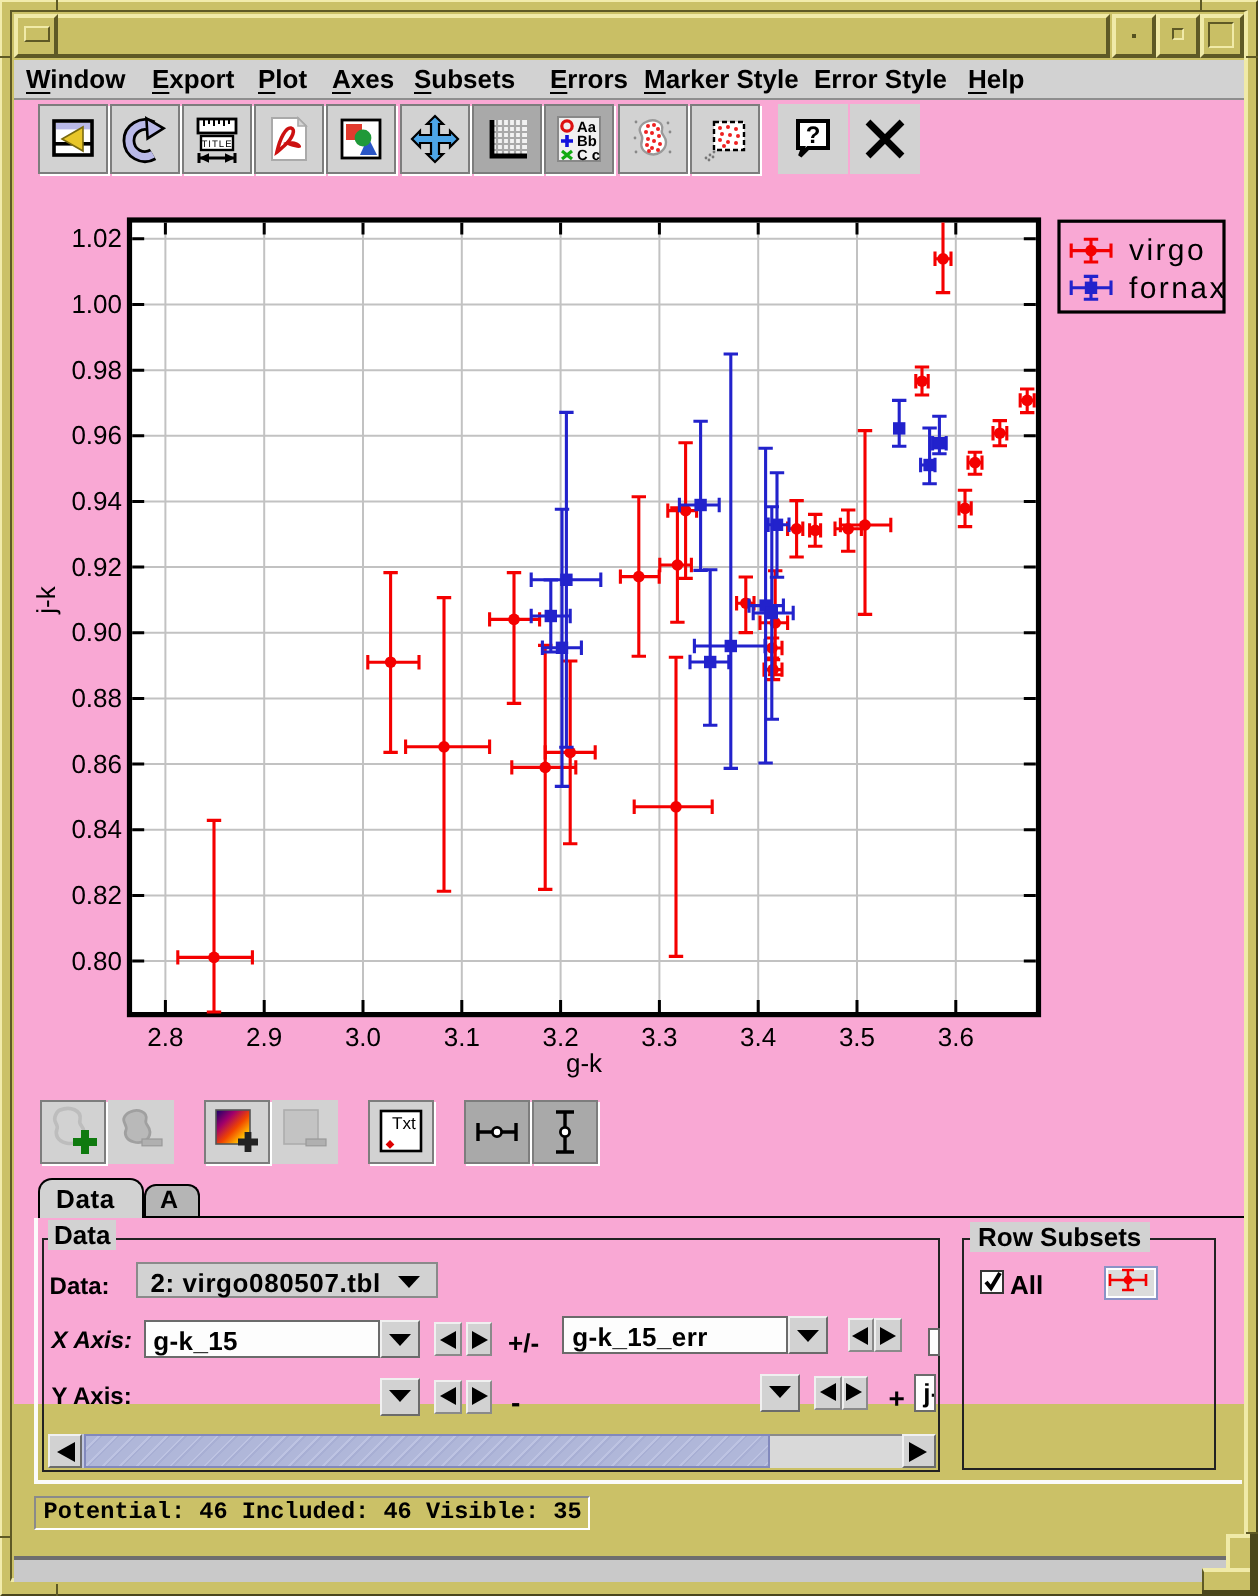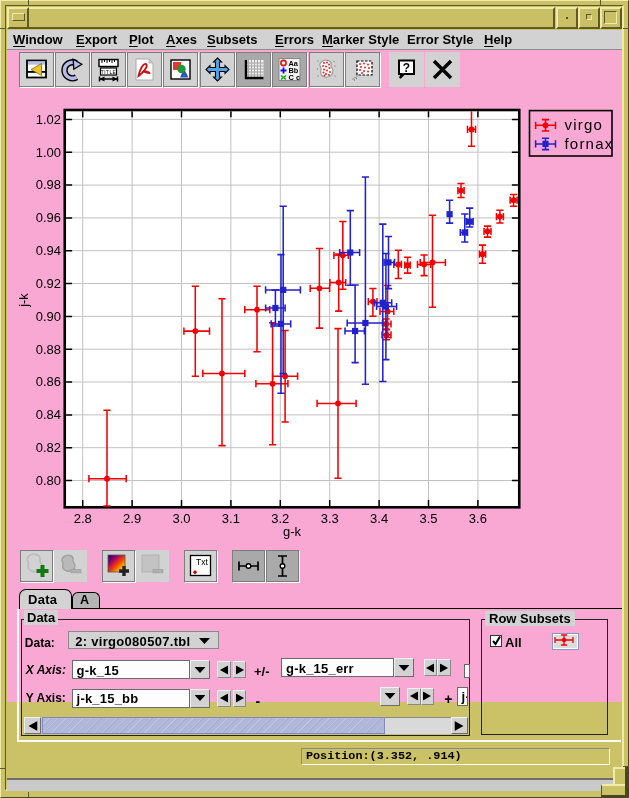--- a/index.html
+++ b/index.html
@@ -428,23 +428,20 @@
           <polygon points="8,0 8,9 0,4.5" fill="#000"></polygon>
         </svg>
       </div>
     <div class="abs spin" style="left:430.2px;top:629px;">
         <svg width="8" height="9" viewBox="0 0 8 9">
           <polygon points="0,0 0,9 8,4.5" fill="#000"></polygon>
         </svg>
       </div>
     <div class="abs" style="left:457px;top:634px;width:4px;height:12px;background:#fdfdfd;border:1px solid #666;"></div>
     <div class="abs lbl" style="left:18.8px;top:661.3px;">Y Axis:</div>
-    <div class="abs wcombo" style="left:64.6px;top:658.9px;width:118.3px;height:18.7px;">
-        <span class="ct">j-k_15_bb</span>
-      </div>
     <div class="abs abtn" style="left:182.9px;top:658.9px;width:19.7px;height:18.7px;">
         <svg width="11" height="6" viewBox="0 0 11 6">
           <polygon points="0,0 11,0 5.5,6" fill="#000"></polygon>
         </svg>
       </div>
     <div class="abs spin" style="left:210px;top:659.9px;">
         <svg width="8" height="9" viewBox="0 0 8 9">
           <polygon points="8,0 8,9 0,4.5" fill="#000"></polygon>
         </svg>
       </div>
@@ -495,21 +492,21 @@
         <path d="M3 7 L5.5 10 L10 2.5" stroke="#000" stroke-width="2" fill="none"></path>
       </svg>
     <div class="abs" style="left:498px;top:604.5px;font-weight:bold;font-size:13px;">All</div>
     <div class="abs" style="left:545.2px;top:603px;width:25.2px;height:15.1px;background:#dcdcdc;border:1.6px solid #8a93c6;box-shadow:inset 0 0 0 1px #fff;">
       <svg width="22" height="12" viewBox="0 0 22 12" style="position:absolute;left:0;top:0;">
           <path d="M2 6 L20 6 M2 3 L2 9 M20 3 L20 9 M11 1 L11 11 M8 1 L14 1 M8 11 L14 11" stroke="#f40000" stroke-width="1.3" fill="none"></path>
           <circle cx="11" cy="6" r="2.2" fill="#f40000"></circle>
         </svg>
     </div>
 
-    <div class="abs sbox" style="left:293.9px;top:717.5px;width:309px;height:17px;">Position:(3.352, .914)</div>
+    <div class="abs sbox" style="left:9.8px;top:717.5px;width:278.2px;height:17px;">Potential: 46 Included: 46 Visible: 35</div>
   </div>
 
   <div class="abs" style="left:7px;top:778px;width:615px;height:2px;background:#6e6e6e;"></div>
   <div class="abs" style="left:7px;top:780px;width:615px;height:11px;background:#c9c9c9;"></div>
 
   <div class="abs" style="left:613px;top:767px;width:16px;height:31px;background:#cbc167;border-left:2px solid #f0eaa8;border-top:2px solid #f0eaa8;box-sizing:border-box;"></div>
   <div class="abs" style="left:601px;top:784px;width:28px;height:14px;background:#cbc167;border-top:2px solid #f0eaa8;border-left:1px solid #5e5925;box-sizing:border-box;"></div>
   <div class="abs" style="left:625px;top:767px;width:4px;height:31px;background:#4a461c;"></div>
   <div class="abs" style="left:601px;top:795px;width:28px;height:3px;background:#4a461c;"></div>
 </div>

